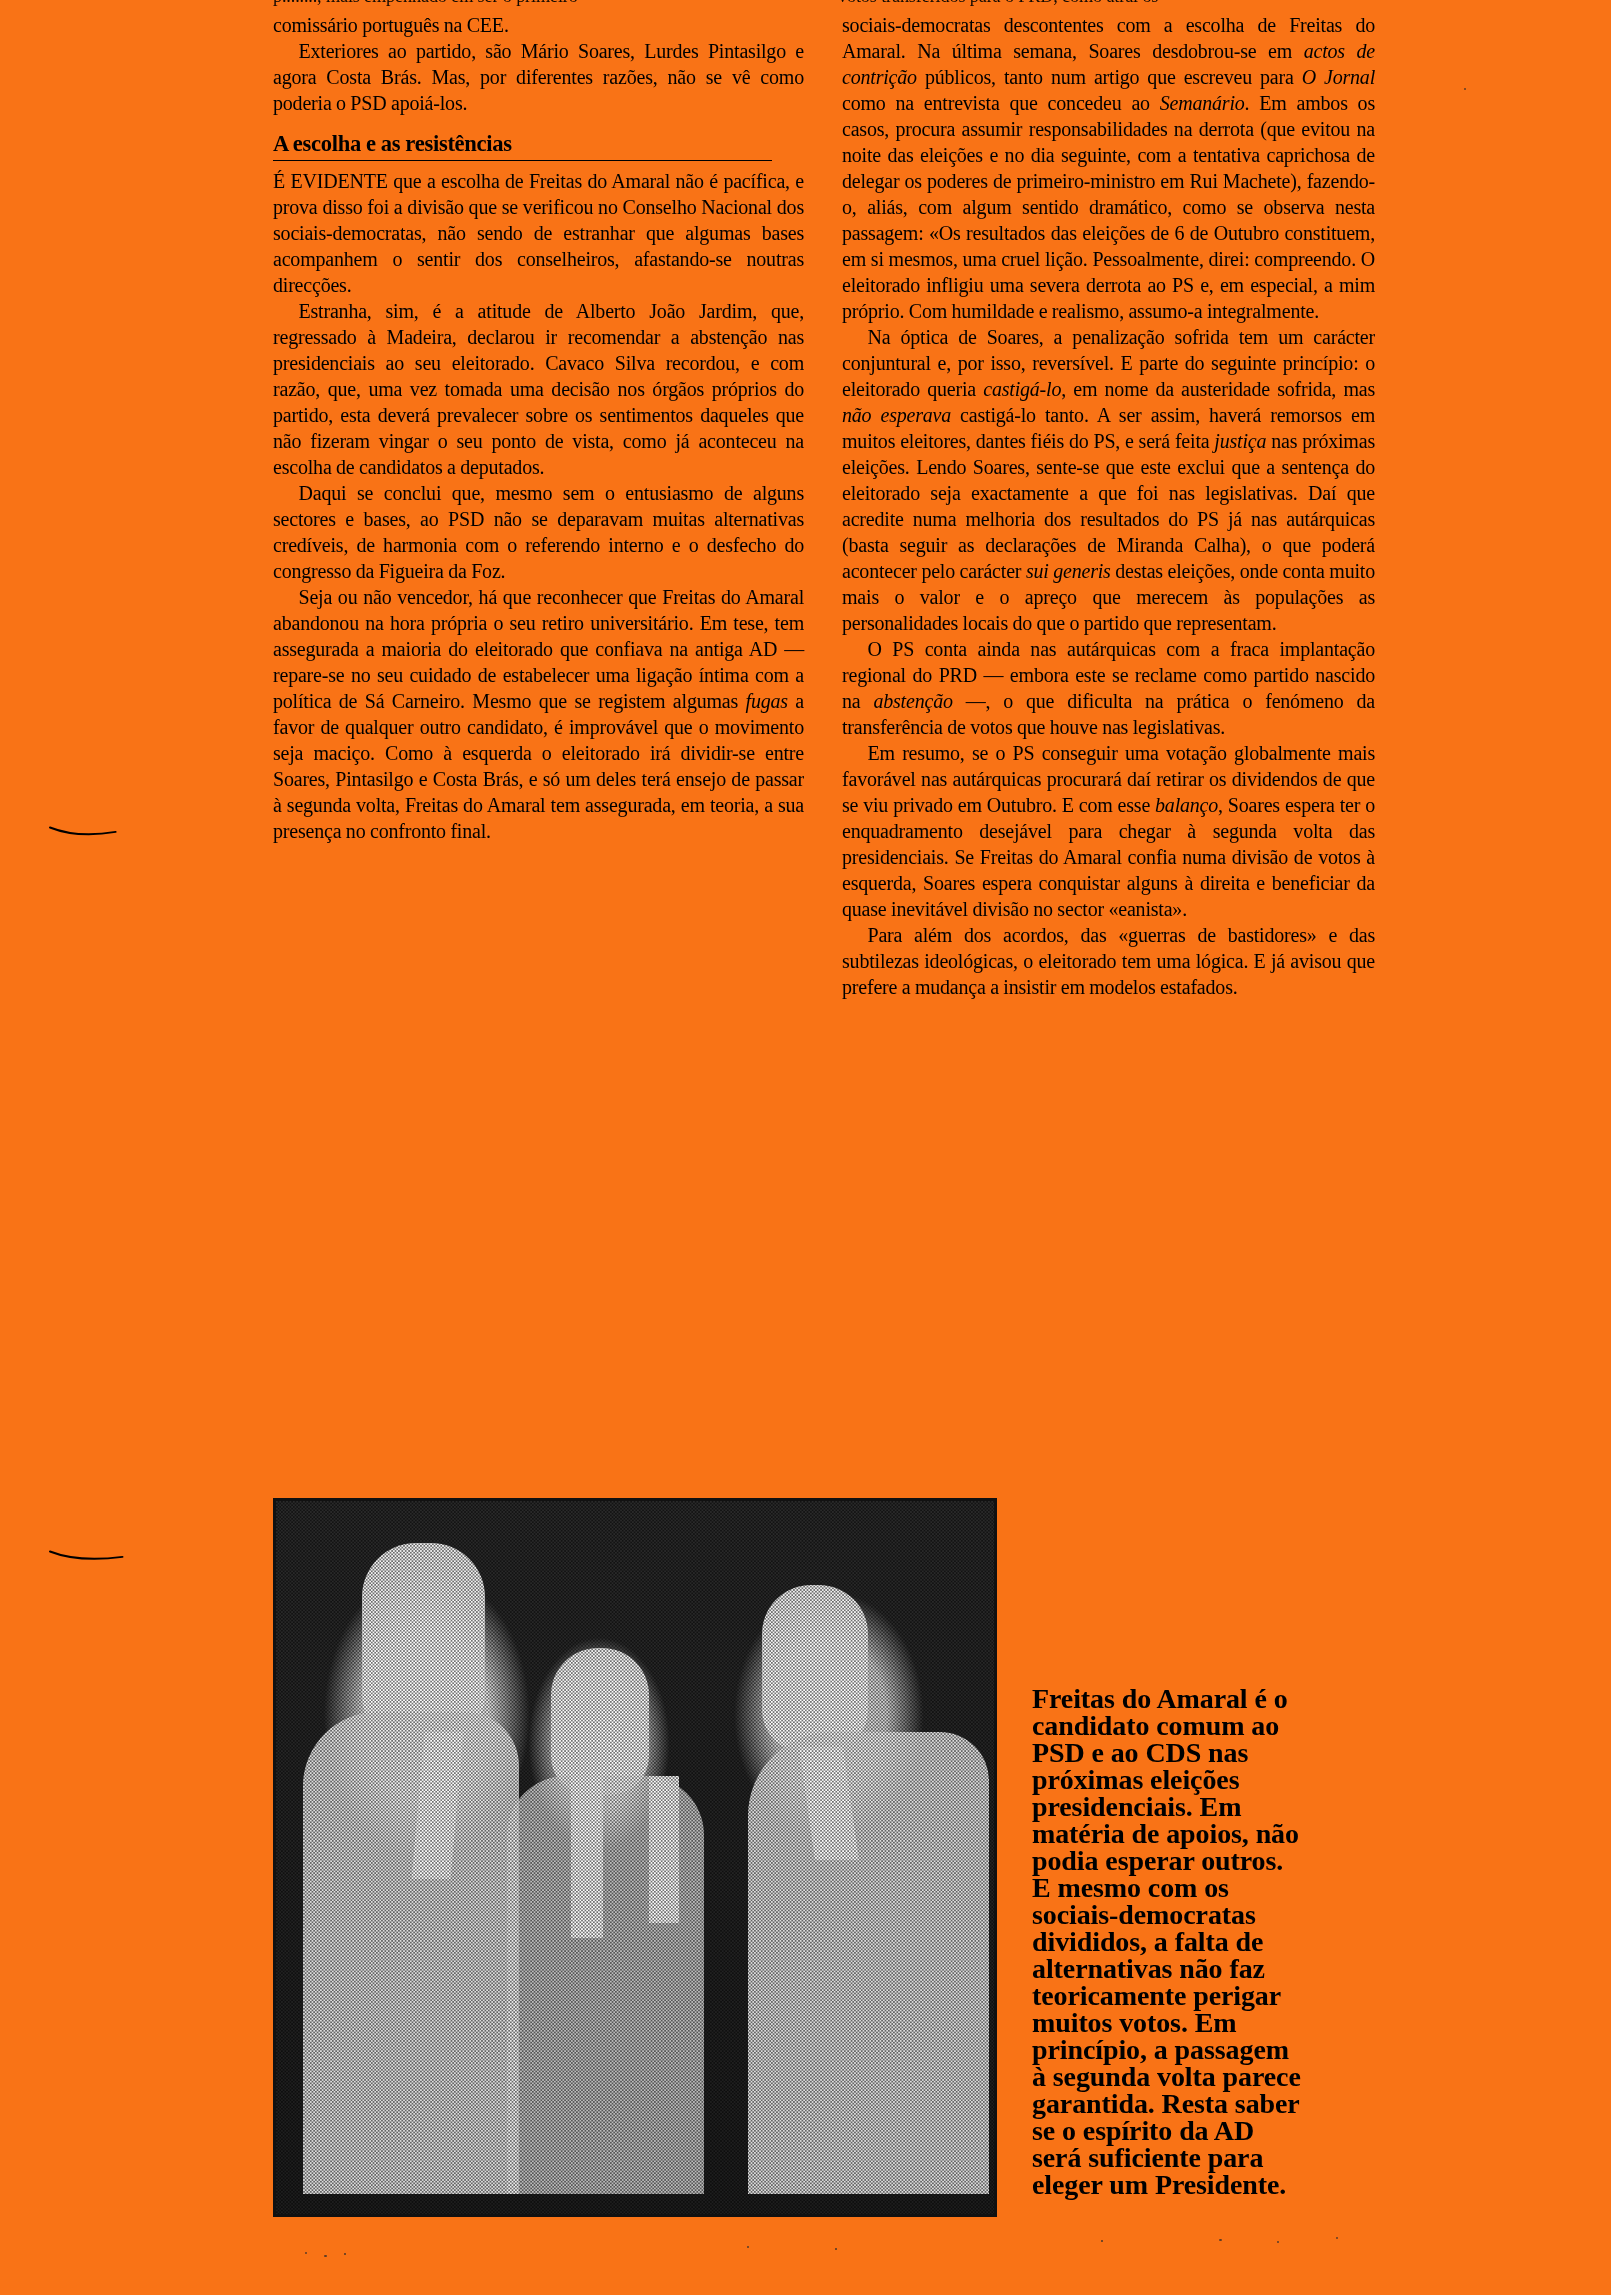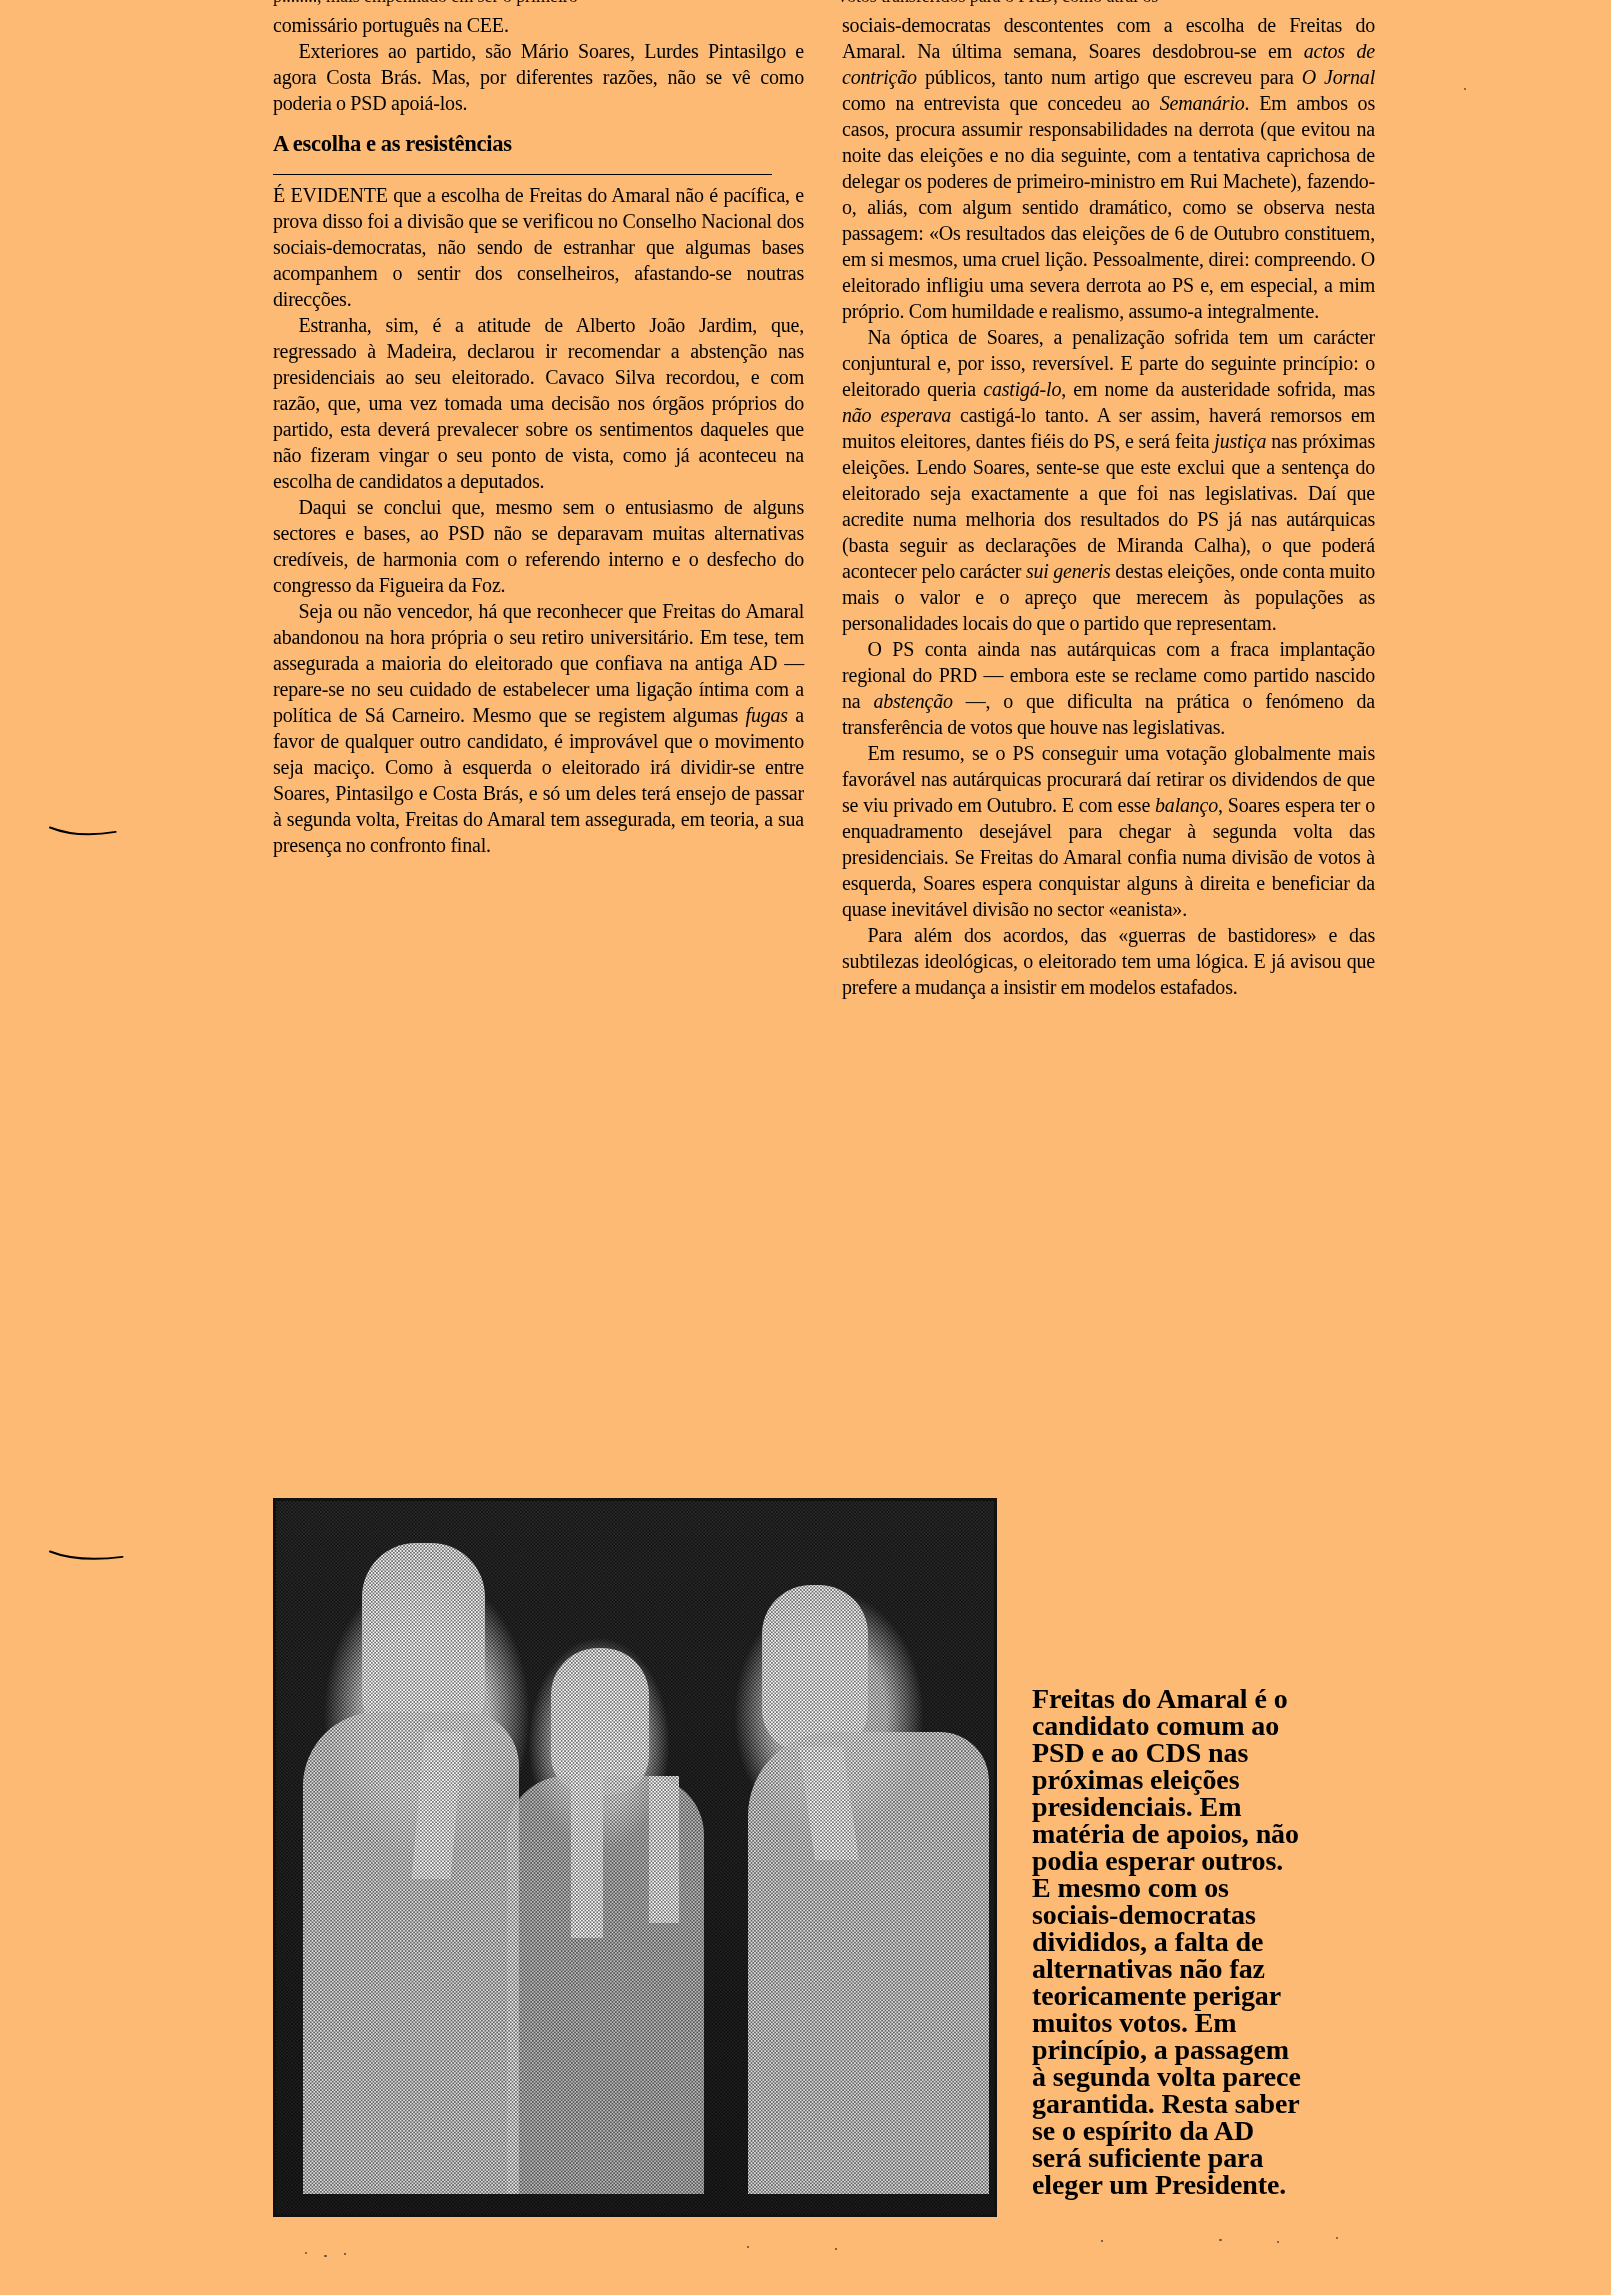--- a/index.html
+++ b/index.html
@@ -4,21 +4,21 @@
 <style>
   html,body{margin:0;padding:0;background:#fff;}
   body{
     width:1612px;height:2295px;position:relative;overflow:hidden;
     font-family:"Liberation Serif","DejaVu Serif",serif;
     color:#000;
     -webkit-font-smoothing:none;
   }
 
   
-  #page{position:absolute;inset:0;background:#fdba74;}
+  #page{position:absolute;inset:0;background:#f97316;}
 
   
   .cutline{
     position:absolute;left:273px;top:0px;width:1130px;height:12.8px;
     overflow:hidden;
   }
   .cutline .inner{
     position:absolute;left:0;top:-14.7px;
     width:1130px;
     font-size:19.7px;line-height:21.6px;
@@ -52,21 +52,21 @@
   
   h2.sec{
     margin:14.7px 0 6.9px 0;
     font-size:22.6px;
     line-height:27.5px;
     font-weight:bold;
     font-stretch:condensed;
     letter-spacing:-0.3px;
     text-indent:0;
     border-bottom:1.2px solid #000;
-    padding-bottom:16px;
+    padding-bottom:2px;
     display:block;
     width:499px;
   }
   .smallcaps{font-variant:normal;}
 
   
   #photo{
     position:absolute;left:273px;top:1498px;width:718px;height:713px;
     border:3.4px solid #111;
     background:#fff;

